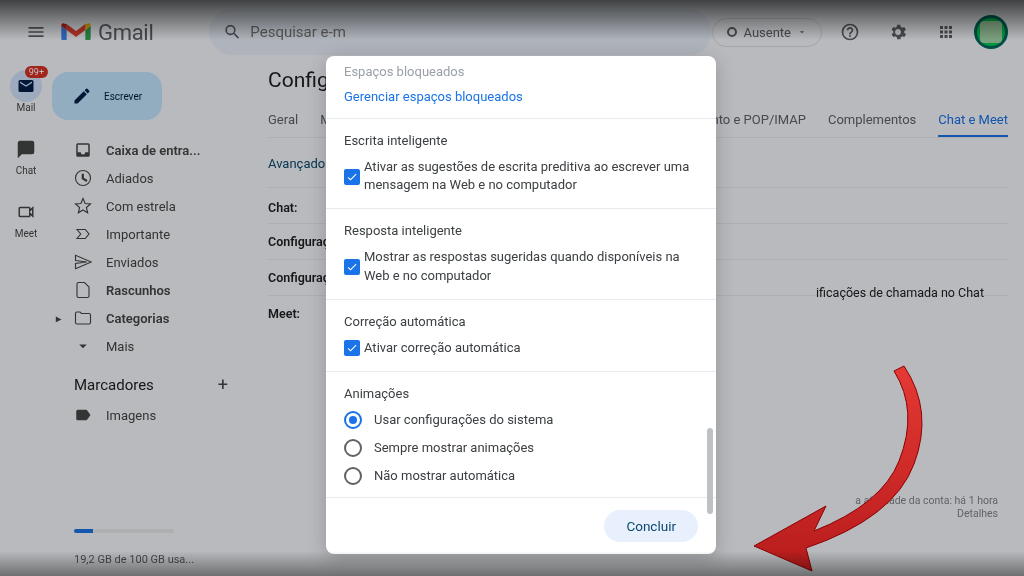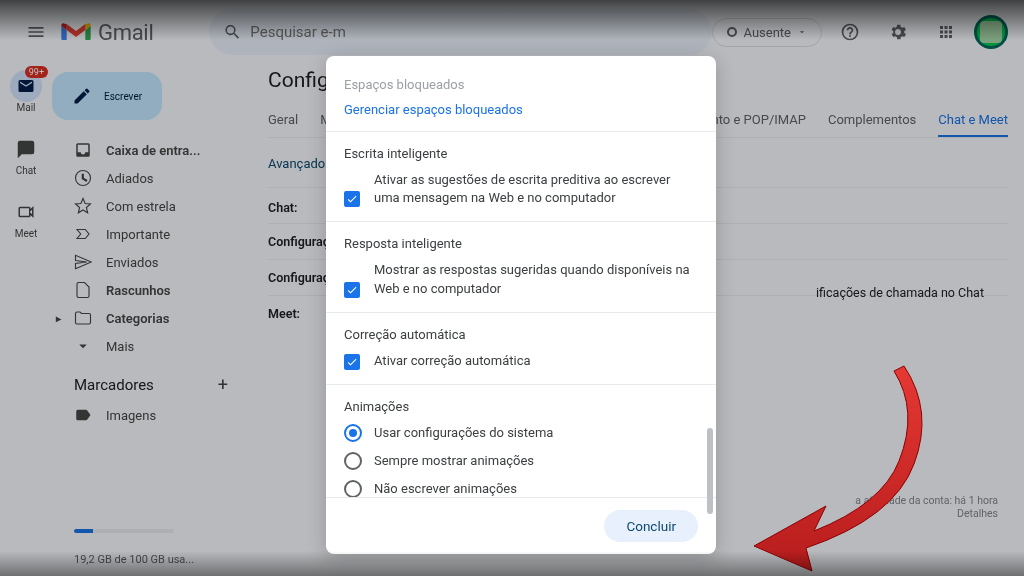--- a/index.html
+++ b/index.html
@@ -54,21 +54,21 @@
     .right-snippet { position: absolute; right: 40px; top: 285px; font-size: 12.5px; color: #202124; }
     .activity { position: absolute; right: 26px; bottom: 56px; font-size: 10.5px; color: #80868b; text-align: right; }
     
     .dim-overlay { position: absolute; inset: 0; background: rgba(0,0,0,0.25); z-index: 40; }
     
     .dialog { position: absolute; left: 326px; top: 56px; width: 390px; height: 498px; background: white; border-radius: 8px; z-index: 50; display: flex; flex-direction: column; box-shadow: 0 4px 20px rgba(0,0,0,0.2); }
     .dialog-content { flex: 1; overflow-y: auto; padding: 0; }
     .dsec { border-bottom: 1px solid #e8eaed; padding: 14px 18px; }
     .dsec-title { font-size: 13px; color: #3c4043; margin-bottom: 10px; }
     .dlink { color: #1a73e8; font-size: 13px; cursor: pointer; }
-    .dcheck { display: flex; align-items: flex-end; gap: 14px; }
+    .dcheck { display: flex; align-items: center; gap: 4px; }
     .checkbox { width: 16px; height: 16px; border-radius: 2px; background: #1a73e8; display: flex; align-items: center; justify-content: center; flex-shrink: 0; margin-top: 1px; }
     .checkbox svg { width: 12px; height: 12px; }
     .dcheck-label { font-size: 13px; color: #3c4043; line-height: 1.4; }
     .dradio { display: flex; align-items: center; gap: 12px; margin-bottom: 10px; cursor: pointer; }
     .radio { width: 18px; height: 18px; border: 2px solid #5f6368; border-radius: 50%; display: flex; align-items: center; justify-content: center; flex-shrink: 0; }
     .radio.checked { border-color: #1a73e8; }
     .radio.checked::after { content: ''; width: 8px; height: 8px; background: #1a73e8; border-radius: 50%; }
     .dfooter { padding: 12px 18px; display: flex; justify-content: flex-end; border-top: 1px solid #e8eaed; }
     .done-btn { background: #e8f0fe; color: #0c4a6e; border: none; border-radius: 18px; padding: 8px 22px; font-size: 13.5px; cursor: pointer; }
     .dscroll { position: absolute; right: 3px; top: 372px; width: 6px; height: 86px; background: #bdc1c6; border-radius: 3px; }
@@ -259,21 +259,21 @@
 <div class="right-snippet">ificações de chamada no Chat</div>
 <div class="activity">
   <div>a atividade da conta: há 1 hora</div>
   <div style="cursor:pointer;">Detalhes</div>
 </div>
 
 <div class="dim-overlay"></div>
 
 <div class="dialog">
   <div class="dialog-content">
-    <div class="dsec" style="padding-top:21px;">
+    <div class="dsec" style="padding-top:8px;">
       <div class="dsec-title" style="color:#9aa0a6;">Espaços bloqueados</div>
       <div class="dlink">Gerenciar espaços bloqueados</div>
     </div>
     <div class="dsec">
       <div class="dsec-title">Escrita inteligente</div>
       <div class="dcheck">
         <div class="checkbox">
             <svg viewBox="0 0 24 24">
               <path fill="white" d="M9 16.17L4.83 12l-1.42 1.41L9 19 21 7l-1.41-1.41z"></path>
             </svg>
@@ -308,21 +308,21 @@
       <div class="dradio">
         <div class="radio checked"></div>
         <div class="dcheck-label">Usar configurações do sistema</div>
       </div>
       <div class="dradio">
         <div class="radio"></div>
         <div class="dcheck-label">Sempre mostrar animações</div>
       </div>
       <div class="dradio">
         <div class="radio"></div>
-        <div class="dcheck-label">Não escrever animações</div>
+        <div class="dcheck-label">Não mostrar automática</div>
       </div>
     </div>
   </div>
   <div class="dfooter">
     <button class="done-btn">Concluir</button>
   </div>
   <div class="dscroll"></div>
 </div>
 
 <svg class="arrow-svg" width="200" height="220" viewBox="0 0 200 220">

